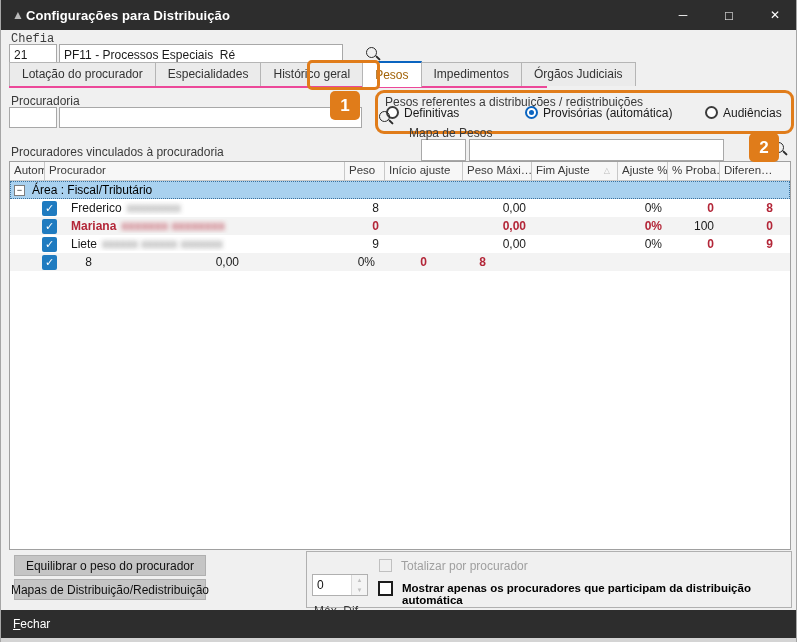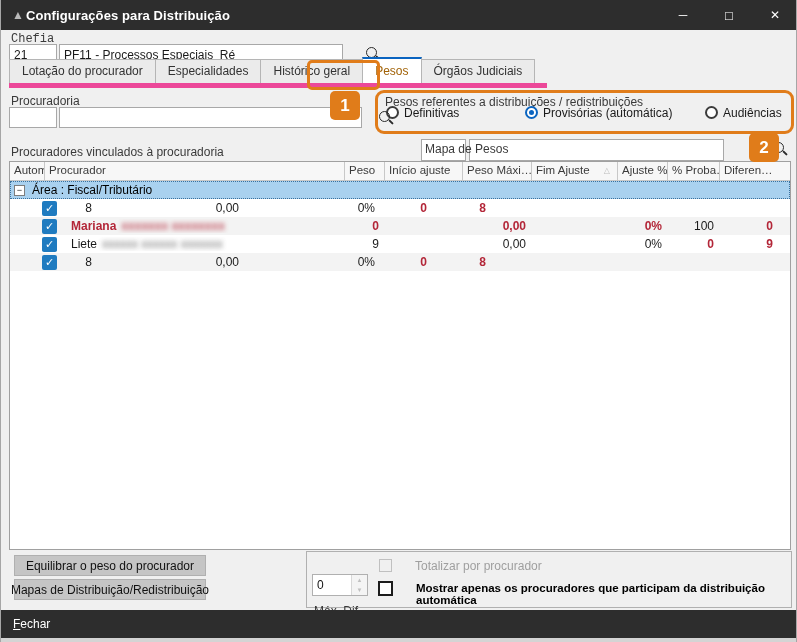--- a/index.html
+++ b/index.html
@@ -22,22 +22,22 @@
   .lbl { font-size:12px; color:#3a3a3a; }
   .tin { background:#fff; border:1px solid #a8a8a8; font-size:12px; color:#1a1a1a; padding:0 4px;
          white-space:pre; outline:none; }
   .search-icon { position:relative; width:17px; height:17px; display:inline-block; }
   .search-icon::before { content:''; position:absolute; left:1px; top:1px; width:9px; height:9px;
          border:1.7px solid #2a2a2a; border-radius:50%; }
   .search-icon::after { content:''; position:absolute; left:10px; top:11px; width:6px; height:2px;
          background:#2a2a2a; transform:rotate(45deg); border-radius:2px; }
 
   
-  .tabstrip { position:absolute; left:8px; top:63px; height:25px; display:flex; align-items:flex-end;
-              border-bottom:5px solid #ec4899; width:538px; }
+  .tabstrip { position:absolute; left:8px; top:63px; height:25px; display:flex; align-items:center;
+              border-bottom:3px solid #ec4899; width:538px; }
   .tab { height:24px; line-height:23px; padding:0 12px; font-size:12px; color:#333; background:#ebebeb;
          border:1px solid #b5b5b5; border-bottom:none; margin-right:-1px; white-space:nowrap; }
   .tab.selected { background:#fff; color:#a16207; border-top:2px solid #0a64c0; height:26px; line-height:24px;
          position:relative; z-index:2; }
 
   
   .hl-box { position:absolute; border:3px solid #e07c1a; border-radius:5px; z-index:20; pointer-events:none; }
   .badge { position:absolute; width:30px; height:29px; background:#e07c1a; border-radius:5px; color:#fff;
            font-size:17px; font-weight:700; display:flex; align-items:center; justify-content:center; z-index:21; }
 
@@ -75,21 +75,21 @@
 
   
   .btn { position:absolute; left:13px; width:192px; height:21px; background:#c5c5c5; border:1px solid #b0b0b0;
          font-size:12px; color:#111; display:flex; align-items:center; justify-content:center; white-space:nowrap; }
   .fpanel { position:absolute; left:305px; top:551px; width:486px; height:57px; border:1px solid #b0b0b0; }
   .spinner { position:absolute; left:311px; top:574px; width:56px; height:22px; background:#fff;
          border:1px solid #b0b0b0; display:flex; }
   .spinner .val { flex:1; font-size:12px; padding:3px 0 0 4px; color:#111; }
   .spin-btns { width:16px; display:flex; flex-direction:column; border-left:1px solid #d8d8d8; background:#f4f4f4; }
   .spin-btns span { flex:1; font-size:6px; color:#c0c0c0; text-align:center; line-height:10px; }
-  .cb-row { position:absolute; display:flex; align-items:flex-start; gap:23px; font-size:12px; }
+  .cb-row { position:absolute; display:flex; align-items:flex-start; gap:9px; font-size:12px; }
   .cb-box { width:13px; height:13px; background:#f0f0f0; border:1px solid #c0c0c0; flex:none; }
   .cb-box.enabled { width:15px; height:15px; background:#fff; border:2px solid #1c1c1c; }
   .cb-lbl-disabled { color:#9f9f9f; }
   .cb-lbl-strong { color:#000; font-weight:600; font-size:11.5px; }
 
   
   .statusbar { position:absolute; left:0; top:610px; width:797px; height:28px; background:#2d2d2d; color:#fff;
          font-size:12px; display:flex; align-items:center; padding-left:12px; }
   .statusbar u { text-decoration:underline; }
   .bottom-strip { position:absolute; left:0; top:638px; width:797px; height:4px; background:#d4d4d4; }
@@ -115,20 +115,21 @@
   <input class="abs tin" style="left: 8px; top: 44px; width: 48px; height: 21px;" readonly="" value="21">
   <input class="abs tin" style="left: 58px; top: 44px; width: 284px; height: 21px;" readonly="" value="PF11 - Processos Especiais  Ré">
   <span class="abs search-icon" style="left:364px; top:46px;"></span>
 
   
   <div class="tabstrip">
     <div class="tab">Lotação do procurador</div>
     <div class="tab">Especialidades</div>
     <div class="tab">Histórico geral</div>
     <div class="tab selected">Pesos</div>
+    <div class="tab">Impedimentos</div>
     <div class="tab">Órgãos Judiciais</div>
   </div>
 
   
   <div class="hl-box" style="left:306px; top:60px; width:73px; height:30px;"></div>
   <div class="badge" style="left:329px; top:91px;">1</div>
 
   
   <div class="abs lbl" style="left:10px; top:94px;">Procuradoria</div>
   <input class="abs tin" style="left: 8px; top: 107px; width: 48px; height: 21px;" readonly="" value="">
@@ -145,21 +146,21 @@
   <div class="abs radio sel" style="left:524px; top:106px;">
     <span class="dot"></span>
     <span>Provisórias (automática)</span>
   </div>
   <div class="abs radio" style="left:704px; top:106px;">
     <span class="dot"></span>
     <span>Audiências</span>
   </div>
 
   
-  <div class="abs lbl" style="left:424px; top:126px; z-index:22; background:transparent;margin-top:16px;">Mapa de Pesos</div>
+  <div class="abs lbl" style="left:408px; top:126px; z-index:22; background:transparent;">Mapa de Pesos</div>
   <input class="abs tin" style="left: 420px; top: 139px; width: 45px; height: 22px;" readonly="" value="">
   <input class="abs tin" style="left: 468px; top: 139px; width: 255px; height: 22px;" readonly="" value="">
   <span class="abs search-icon" style="left:728px; top:141px;"></span>
   <div class="badge" style="left:748px; top:133px;">2</div>
 
   
   <div class="abs lbl" style="left:10px; top:145px;">Procuradores vinculados à procuradoria</div>
 
   
   <div class="grid">
@@ -179,20 +180,21 @@
     </div>
 
     <div class="group-row">
       <span class="minus-box">−</span>
       <span>Área : Fiscal/Tributário</span>
     </div>
 
     <div class="drow">
       <span class="ind"></span>
       <span class="cbx">✓</span>
+      <span class="namecell"><span>Frederico</span><span class="redacted">xxxxxxxxx</span></span>
       <span class="num c2">8</span>
       <span class="num c3"></span>
       <span class="num c4">0,00</span>
       <span class="num c5"></span>
       <span class="num c6">0%</span>
       <span class="num c7 neg">0</span>
       <span class="num c8 neg">8</span>
     </div>
 
     <div class="drow alt">

